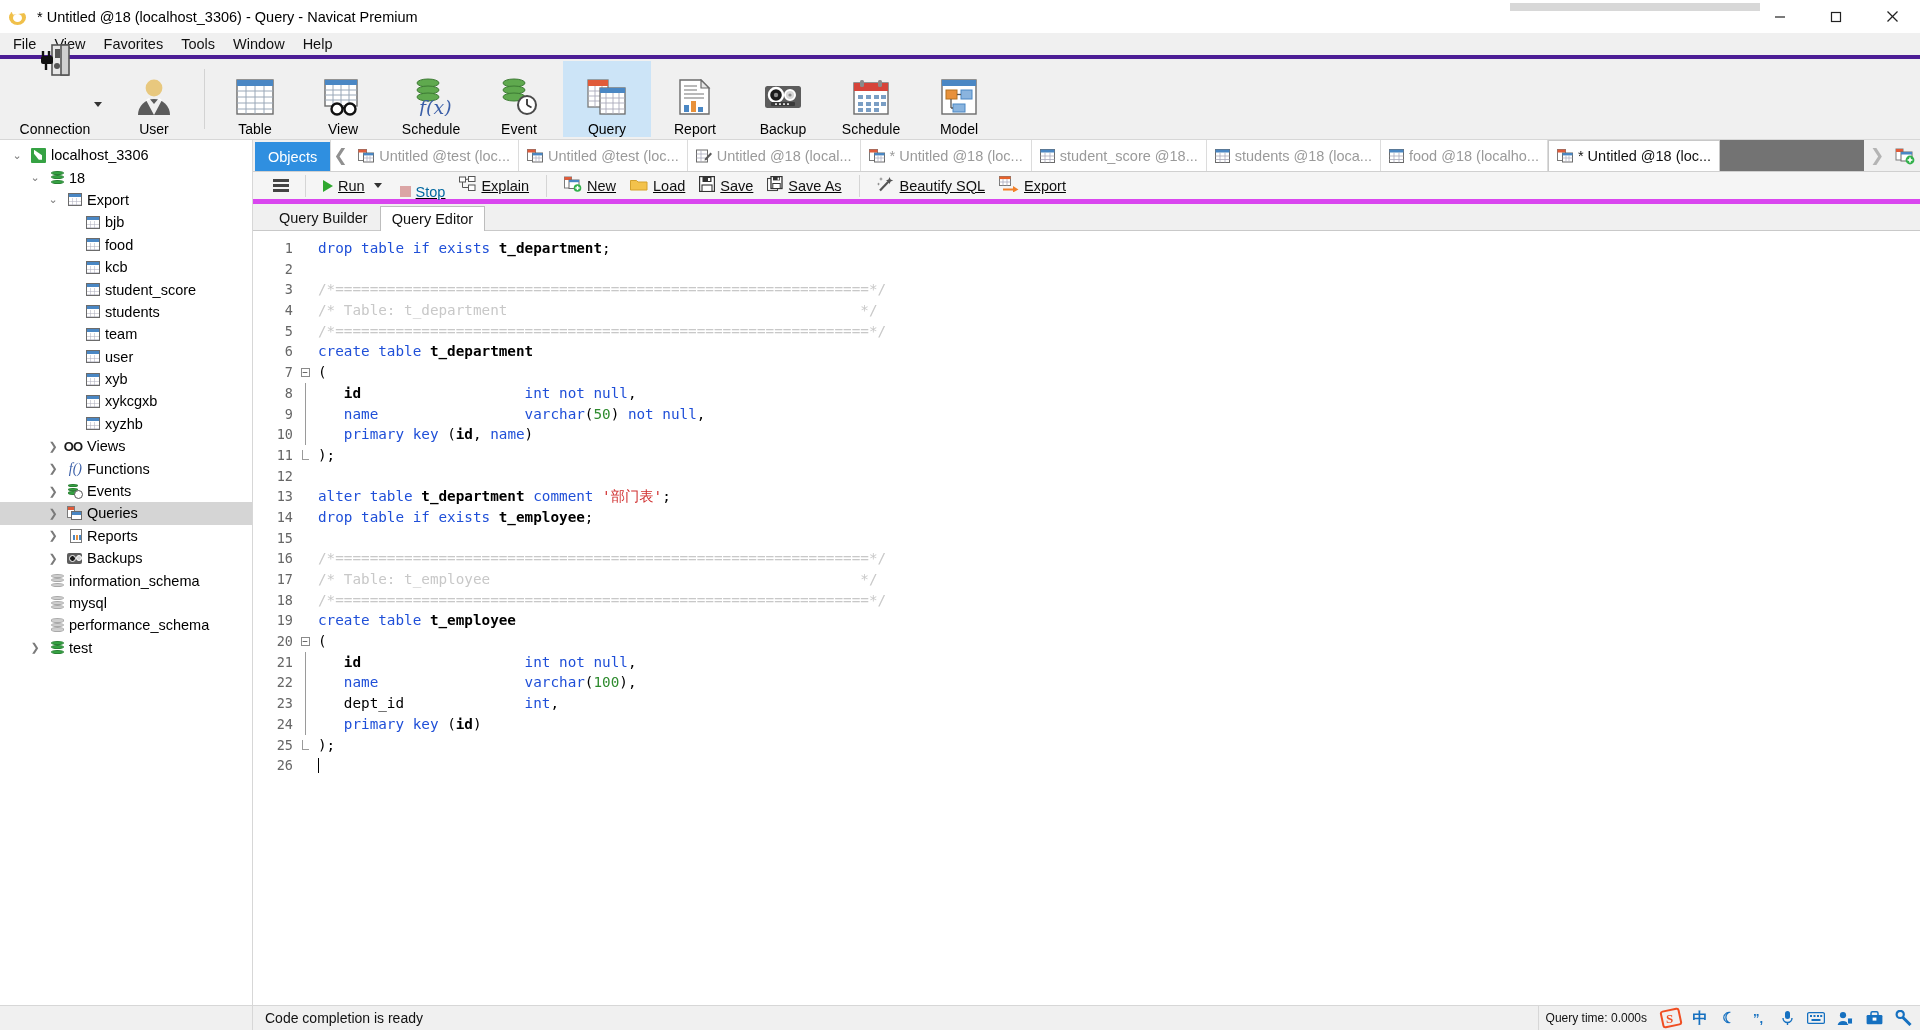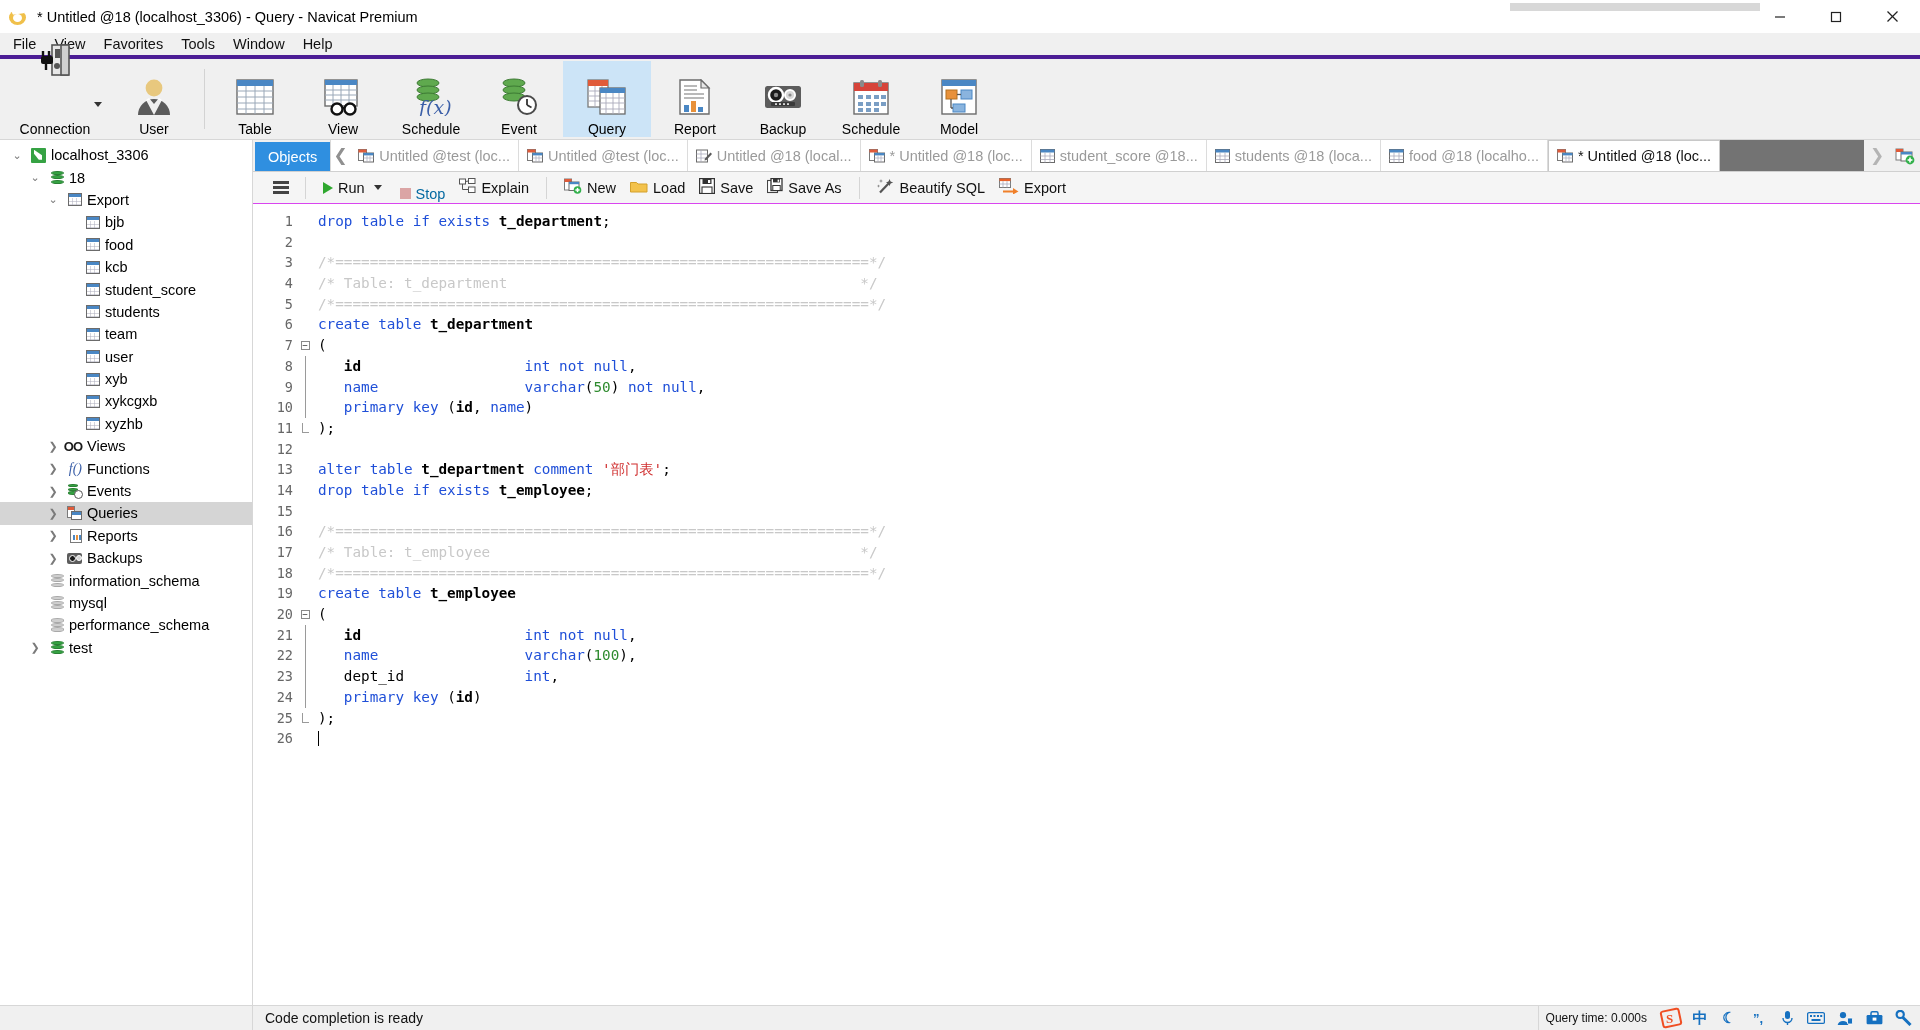--- a/index.html
+++ b/index.html
@@ -204,21 +204,21 @@
   }
   .tab-scroll-right {
     width: 26px; display: flex; align-items: center; justify-content: center;
     color: #b4b4b4; font-size: 17px; cursor: default;
   }
   .tab-newbtn { width: 30px; display: flex; align-items: center; justify-content: center; cursor: default; }
 
   
   .qtoolbar {
     height: 32px; background: #f5f5f5; display: flex; align-items: center;
-    border-bottom: 1px solid #d946ef; padding-left: 14px; gap: 0;
+    border-bottom: 5px solid #d946ef; padding-left: 14px; gap: 0; text-decoration: underline;
   }
   .q-hamburger { width: 28px; display: flex; flex-direction: column; gap: 2.5px; align-items: center; cursor: default; }
   .q-hamburger span { display: block; width: 16px; height: 2.6px; background: #444; }
   .q-sep { width: 1px; height: 22px; background: #d5d5d5; margin: 0 10px; }
   .q-btn {
     display: flex; align-items: center; gap: 5px; padding: 3px 7px;
     font-size: 14.5px; color: #111; white-space: nowrap; cursor: default; border-radius: 2px;
   }
   .q-btn.disabled { color: #0369a1; margin-top: 12px; }
   .tri-right { width: 0; height: 0; border-top: 6px solid transparent; border-bottom: 6px solid transparent; border-left: 10px solid #2fa82f; }
@@ -997,20 +997,24 @@
             <line x1="0.5" y1="6" x2="11.5" y2="6" stroke="#aab" stroke-width="0.8"></line>
             <line x1="4" y1="3.1" x2="4" y2="9.5" stroke="#aab" stroke-width="0.8"></line>
             <line x1="8" y1="3.1" x2="8" y2="9.5" stroke="#aab" stroke-width="0.8"></line>
             <path d="M4 12.5 L14 12.5 L14 10 L19.5 13.5 L14 16.5 L14 14.5 L4 14.5 Z" fill="#f0802a"></path>
           </svg>
         </span>
         <span>Export</span>
       </div>
     </div>
 
+    <div class="subtabs" id="subtabs">
+        <div class="subtab">Query Builder</div>
+        <div class="subtab active">Query Editor</div>
+      </div>
 
     <div class="editor">
       <div class="gutter" id="gutter">
           <div>1</div>
           <div>2</div>
           <div>3</div>
           <div>4</div>
           <div>5</div>
           <div>6</div>
           <div>7</div>

